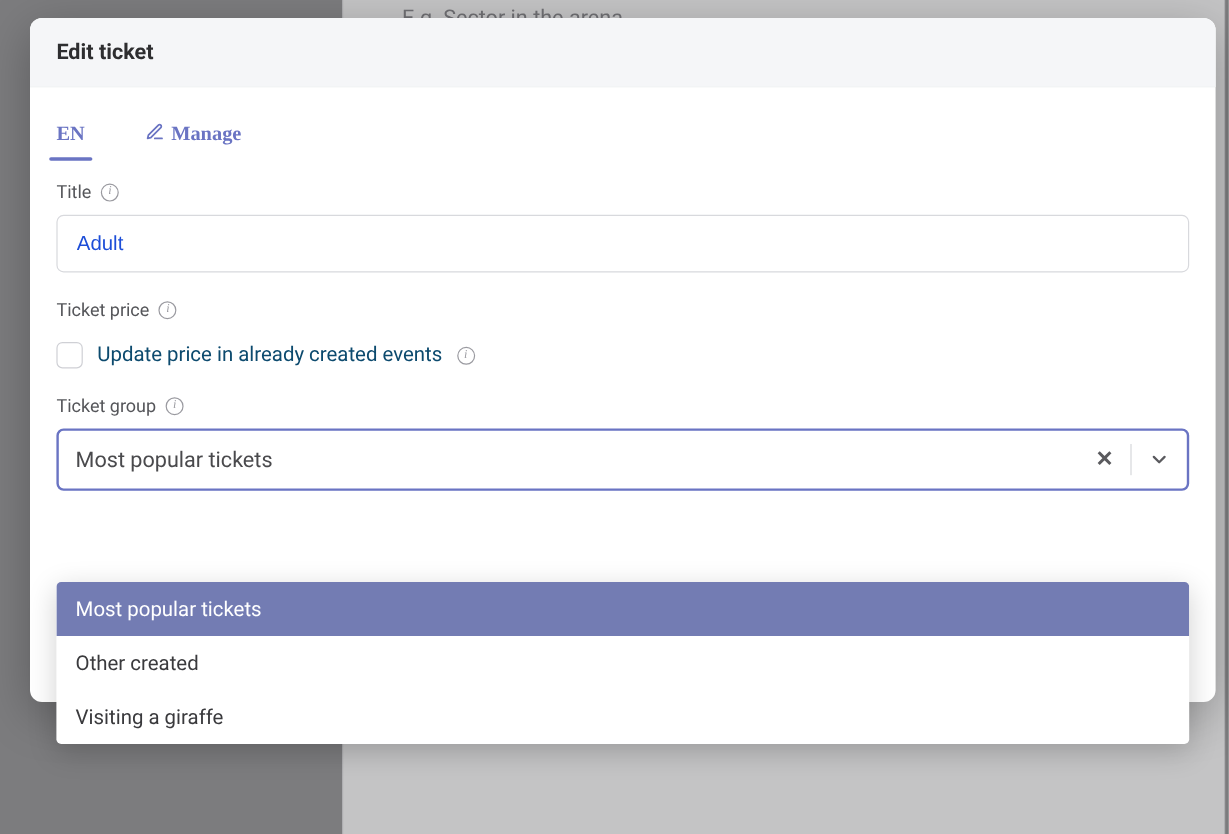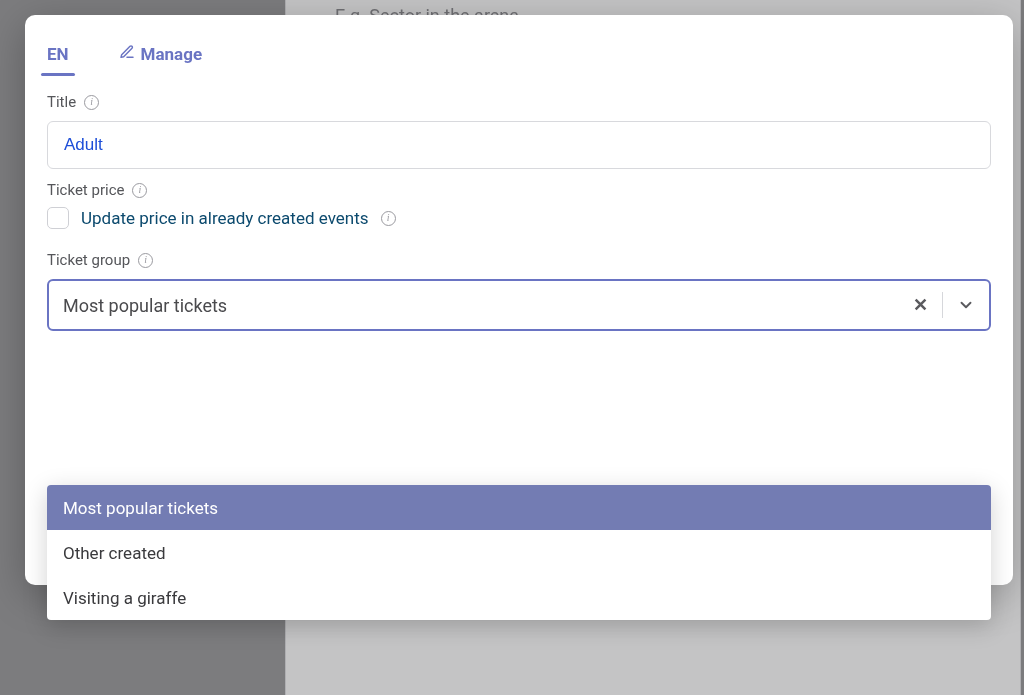--- a/index.html
+++ b/index.html
@@ -69,37 +69,38 @@
   }
   .tab {
     display: flex;
     align-items: center;
     gap: 6px;
     font-size: 17px;
     font-weight: 700;
     color: #6a74c3;
     cursor: pointer;
     height: 100%;
+    font-family: Liberation Serif, serif;
   }
   .tab.active {
     color: #6a74c3;
     position: relative;
   }
   .tab.active::after {
     content: "";
     position: absolute;
     left: -6px;
     right: -6px;
     bottom: -1px;
     height: 3px;
     background: #6a74c3;
     border-radius: 2px;
   }
   .field {
-    margin-bottom: 12px;
+    margin-bottom: 22px;
   }
   .field-label-row {
     display: flex;
     align-items: center;
     gap: 8px;
     margin-bottom: 10px;
   }
   .field-label {
     font-size: 15px;
     color: #55565a;
@@ -217,20 +218,23 @@
 </style>
 </head>
 <body>
 
 <div class="bg-panel"></div>
 <div class="bg-placeholder">E.g. Sector in the arena</div>
 
 <div class="overlay"></div>
 
 <div class="modal">
+  <div class="modal-header">
+    <div class="modal-title">Edit ticket</div>
+  </div>
   <div class="modal-body">
 
     <div class="tabs">
       <div class="tab active">
         <span>EN</span>
       </div>
       <div class="tab">
         <span>
           <svg width="16" height="16" viewBox="0 0 24 24" fill="none" stroke="#6a74c3" stroke-width="2.2" stroke-linecap="round" stroke-linejoin="round">
               <path d="M12 20h9"></path>

